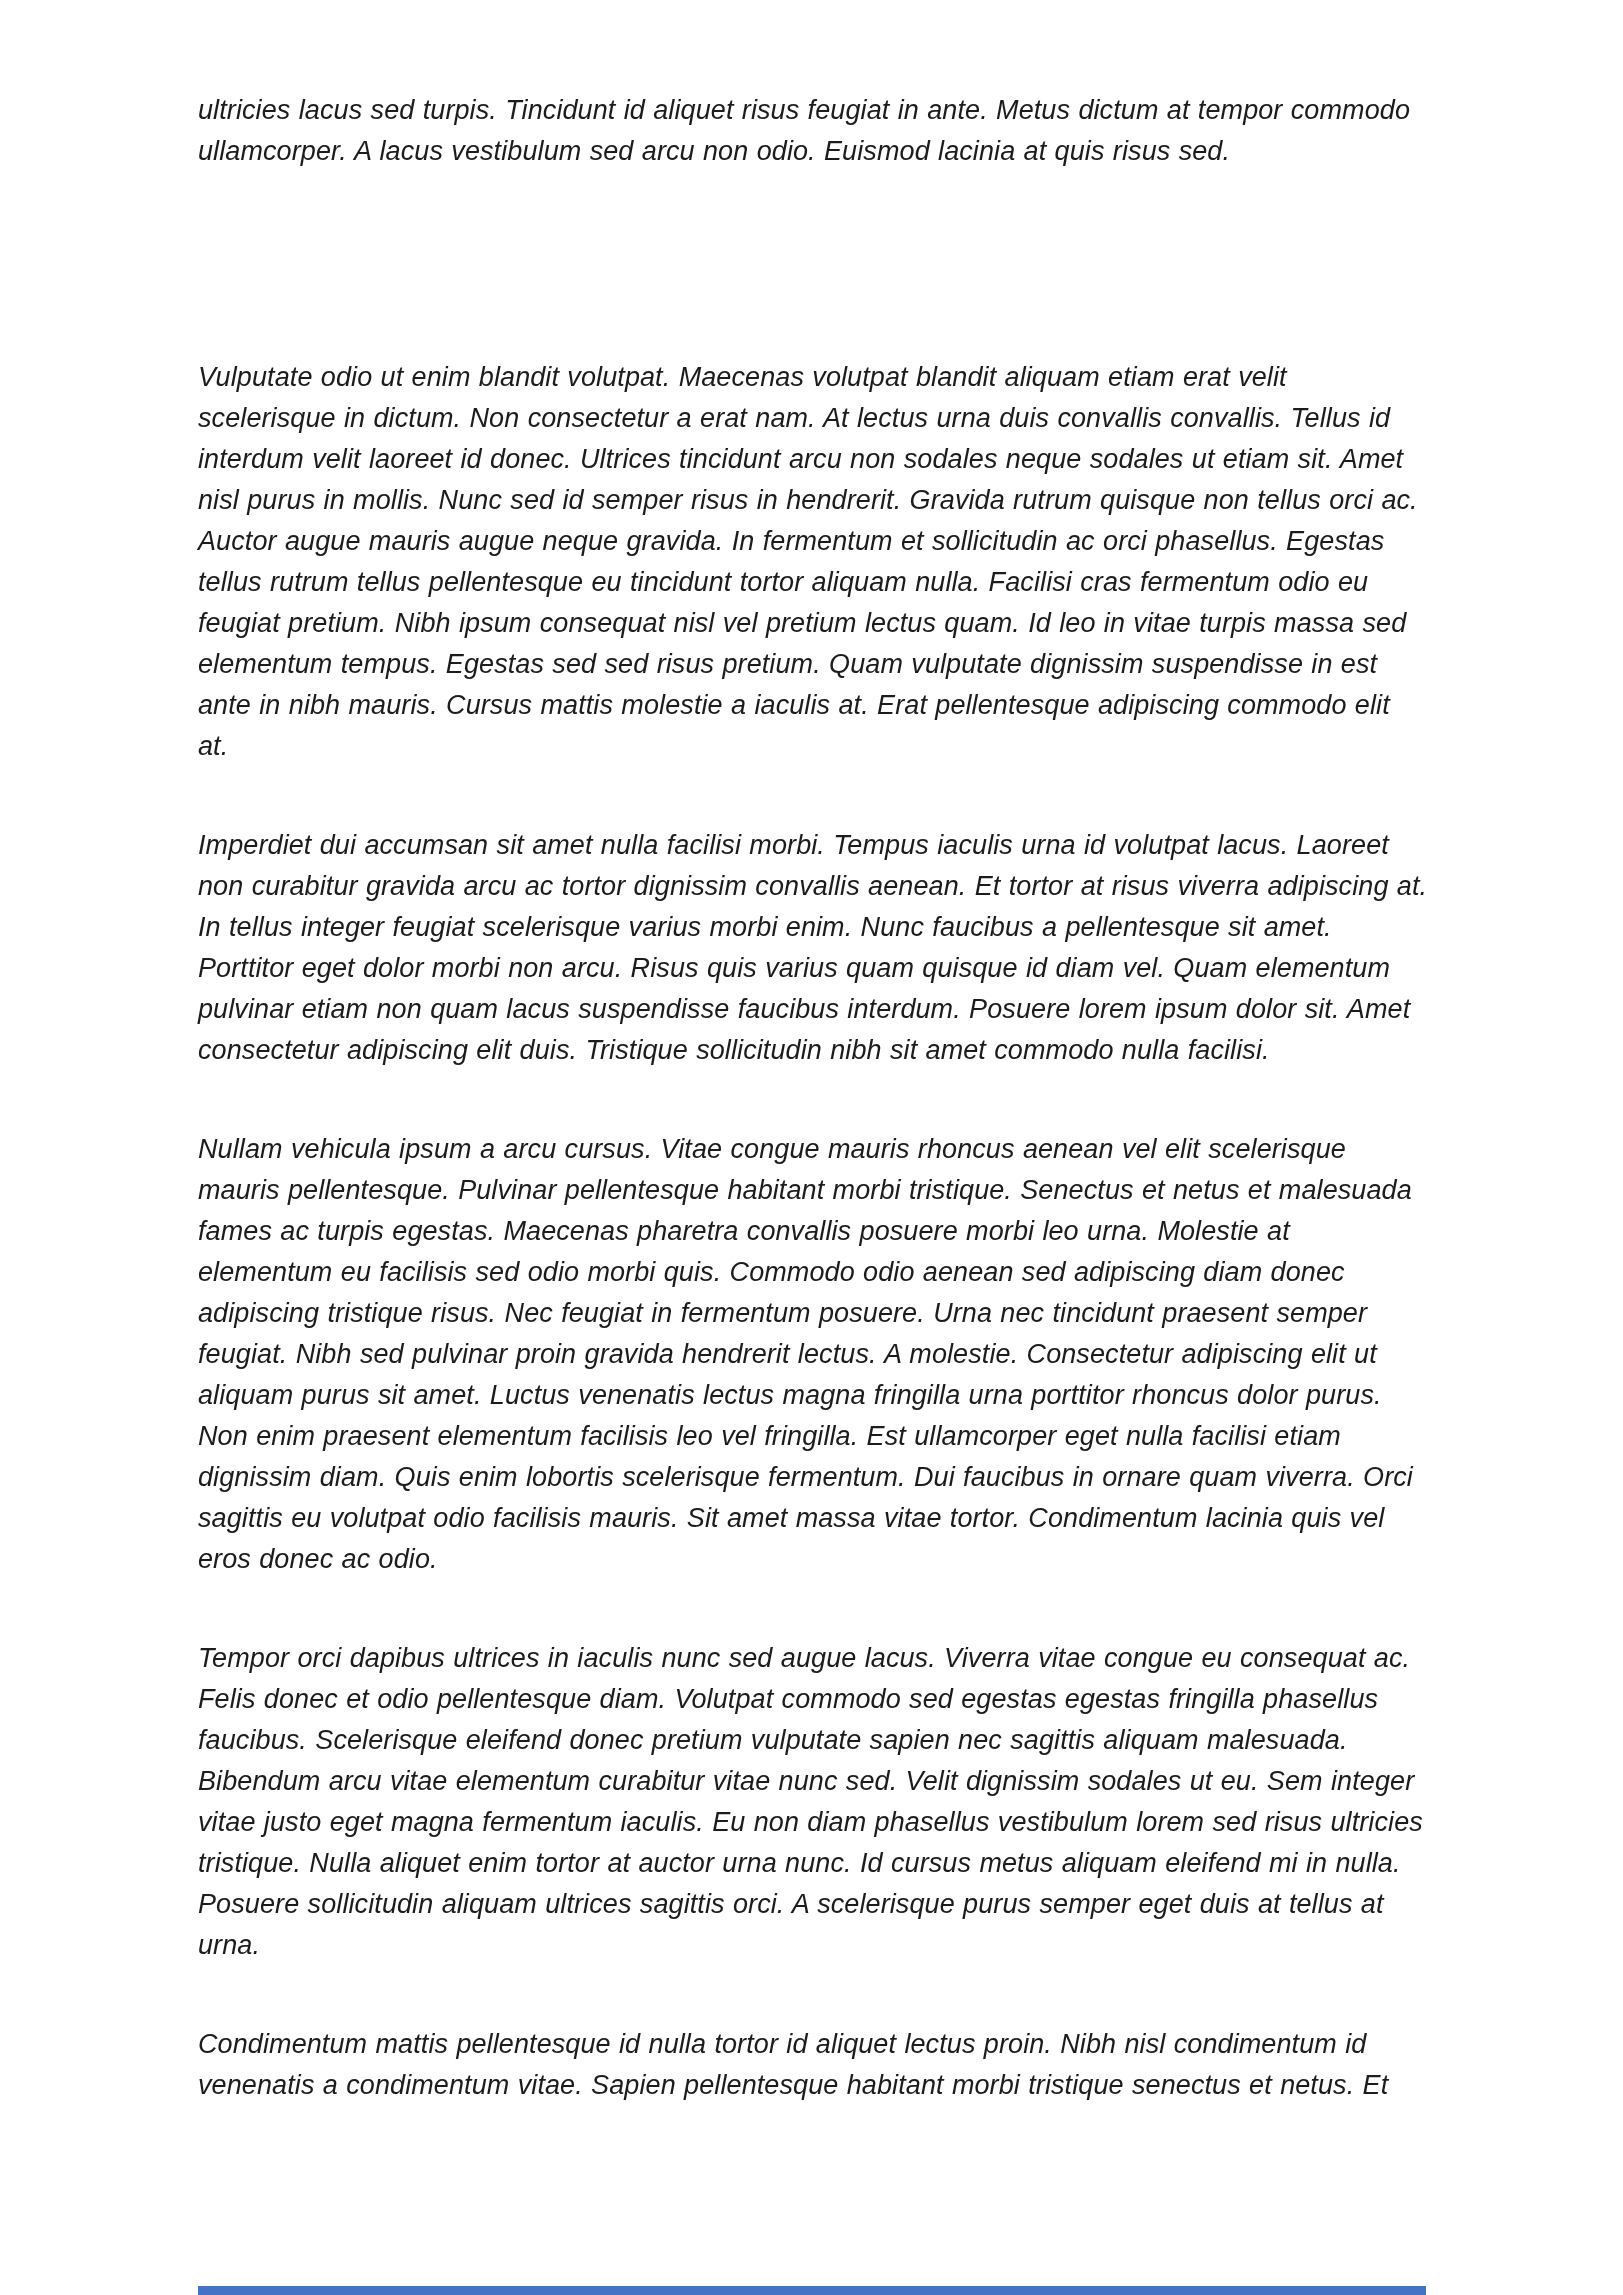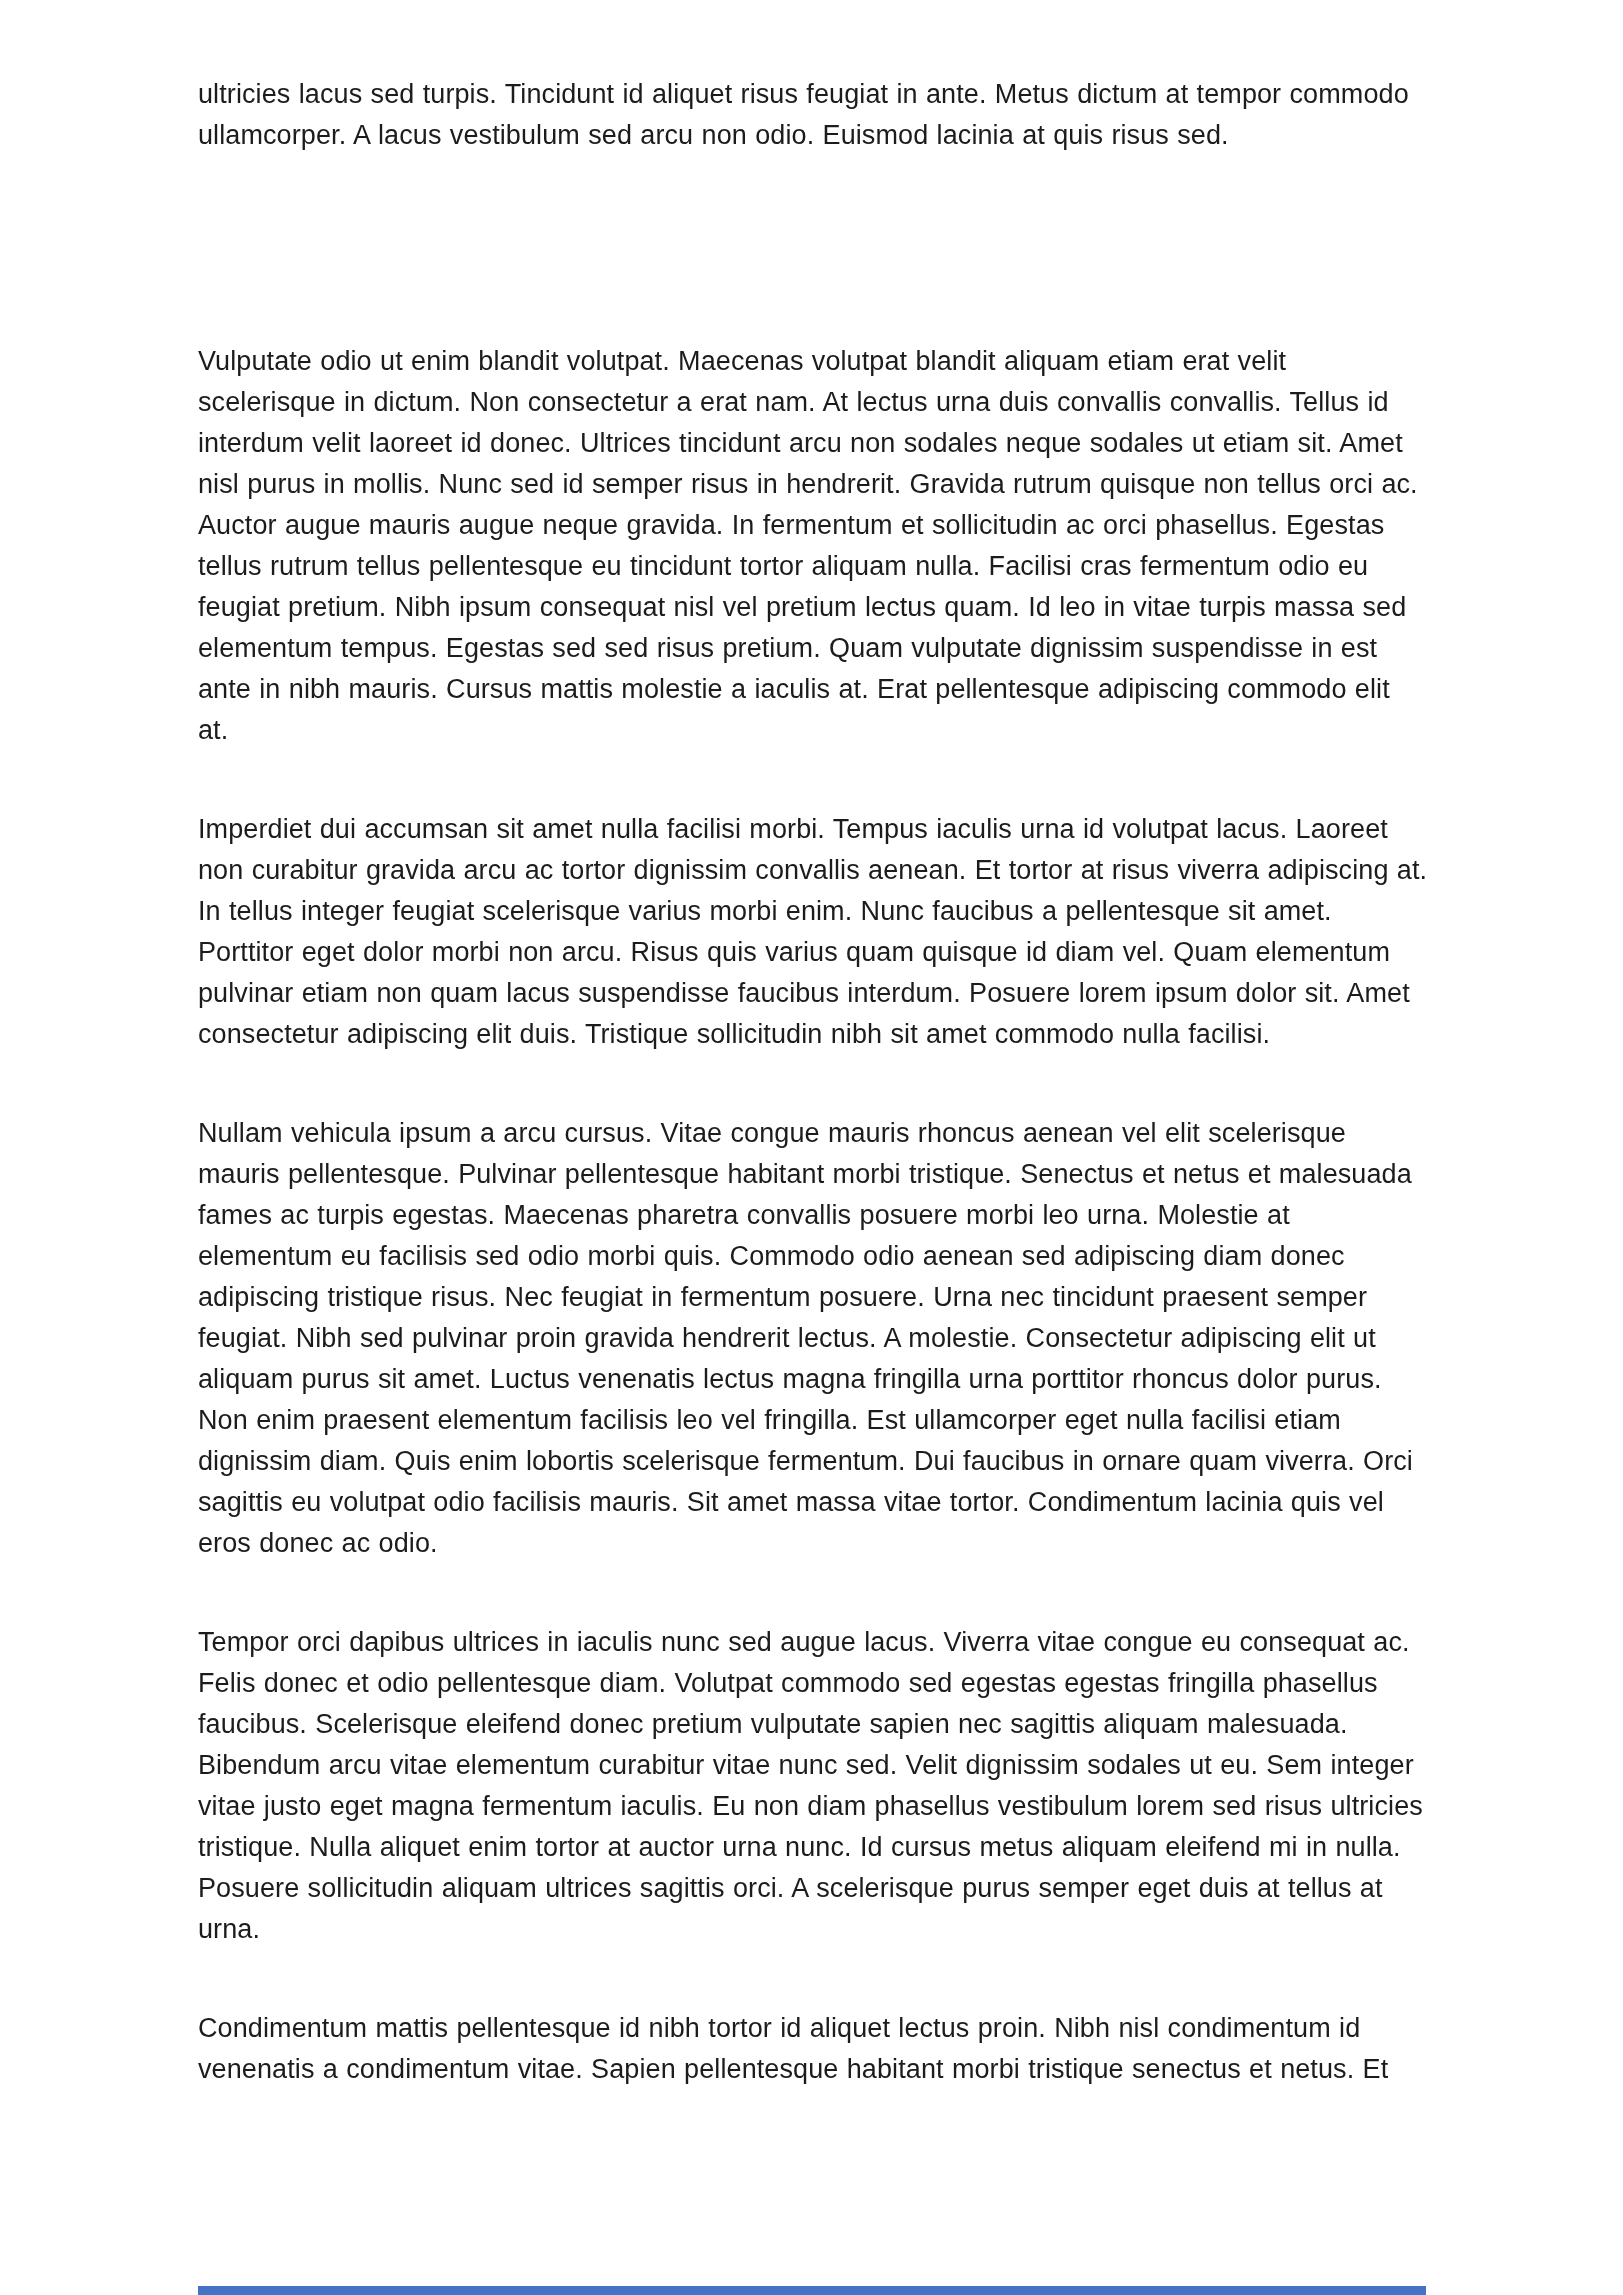--- a/index.html
+++ b/index.html
@@ -9,24 +9,25 @@
   body {
     width: 1623px;
     height: 2295px;
     background: #ffffff;
     position: relative;
     overflow: hidden;
     font-family: "Liberation Sans", sans-serif;
   }
   .doc {
     position: absolute;
-    top: 74px;
+    top: 90px;
     left: 198px;
     width: 1230px;
     color: #1c1c1c;
+    font-style: italic;
   }
   .doc p {
     margin: 0 0 58px 0;
     font-size: 27px;
     line-height: 41px;
     letter-spacing: 0.1px;
     text-align: left;
     word-spacing: 0.7px;
   }
   .doc p.first {
@@ -43,17 +44,17 @@
 </style>
 </head>
 <body>
 
 <div class="doc">
   <p class="first">ultricies lacus sed turpis. Tincidunt id aliquet risus feugiat in ante. Metus dictum at tempor commodo ullamcorper. A lacus vestibulum sed arcu non odio. Euismod lacinia at quis risus sed.</p>
   <p>Vulputate odio ut enim blandit volutpat. Maecenas volutpat blandit aliquam etiam erat velit scelerisque in dictum. Non consectetur a erat nam. At lectus urna duis convallis convallis. Tellus id interdum velit laoreet id donec. Ultrices tincidunt arcu non sodales neque sodales ut etiam sit. Amet nisl purus in mollis. Nunc sed id semper risus in hendrerit. Gravida rutrum quisque non tellus orci ac. Auctor augue mauris augue neque gravida. In fermentum et sollicitudin ac orci phasellus. Egestas tellus rutrum tellus pellentesque eu tincidunt tortor aliquam nulla. Facilisi cras fermentum odio eu feugiat pretium. Nibh ipsum consequat nisl vel pretium lectus quam. Id leo in vitae turpis massa sed elementum tempus. Egestas sed sed risus pretium. Quam vulputate dignissim suspendisse in est ante in nibh mauris. Cursus mattis molestie a iaculis at. Erat pellentesque adipiscing commodo elit at.</p>
   <p>Imperdiet dui accumsan sit amet nulla facilisi morbi. Tempus iaculis urna id volutpat lacus. Laoreet non curabitur gravida arcu ac tortor dignissim convallis aenean. Et tortor at risus viverra adipiscing at. In tellus integer feugiat scelerisque varius morbi enim. Nunc faucibus a pellentesque sit amet. Porttitor eget dolor morbi non arcu. Risus quis varius quam quisque id diam vel. Quam elementum pulvinar etiam non quam lacus suspendisse faucibus interdum. Posuere lorem ipsum dolor sit. Amet consectetur adipiscing elit duis. Tristique sollicitudin nibh sit amet commodo nulla facilisi.</p>
   <p>Nullam vehicula ipsum a arcu cursus. Vitae congue mauris rhoncus aenean vel elit scelerisque mauris pellentesque. Pulvinar pellentesque habitant morbi tristique. Senectus et netus et malesuada fames ac turpis egestas. Maecenas pharetra convallis posuere morbi leo urna. Molestie at elementum eu facilisis sed odio morbi quis. Commodo odio aenean sed adipiscing diam donec adipiscing tristique risus. Nec feugiat in fermentum posuere. Urna nec tincidunt praesent semper feugiat. Nibh sed pulvinar proin gravida hendrerit lectus. A molestie. Consectetur adipiscing elit ut aliquam purus sit amet. Luctus venenatis lectus magna fringilla urna porttitor rhoncus dolor purus. Non enim praesent elementum facilisis leo vel fringilla. Est ullamcorper eget nulla facilisi etiam dignissim diam. Quis enim lobortis scelerisque fermentum. Dui faucibus in ornare quam viverra. Orci sagittis eu volutpat odio facilisis mauris. Sit amet massa vitae tortor. Condimentum lacinia quis vel eros donec ac odio.</p>
   <p>Tempor orci dapibus ultrices in iaculis nunc sed augue lacus. Viverra vitae congue eu consequat ac. Felis donec et odio pellentesque diam. Volutpat commodo sed egestas egestas fringilla phasellus faucibus. Scelerisque eleifend donec pretium vulputate sapien nec sagittis aliquam malesuada. Bibendum arcu vitae elementum curabitur vitae nunc sed. Velit dignissim sodales ut eu. Sem integer vitae justo eget magna fermentum iaculis. Eu non diam phasellus vestibulum lorem sed risus ultricies tristique. Nulla aliquet enim tortor at auctor urna nunc. Id cursus metus aliquam eleifend mi in nulla. Posuere sollicitudin aliquam ultrices sagittis orci. A scelerisque purus semper eget duis at tellus at urna.</p>
-  <p>Condimentum mattis pellentesque id nibh tortor id aliquet lectus proin. Nibh nisl condimentum id venenatis a condimentum vitae. Sapien pellentesque habitant morbi tristique senectus et netus. Et</p>
+  <p>Condimentum mattis pellentesque id nulla tortor id aliquet lectus proin. Nibh nisl condimentum id venenatis a condimentum vitae. Sapien pellentesque habitant morbi tristique senectus et netus. Et</p>
 </div>
 
 <div class="accent-bar"></div>
 
 
 </body></html>

